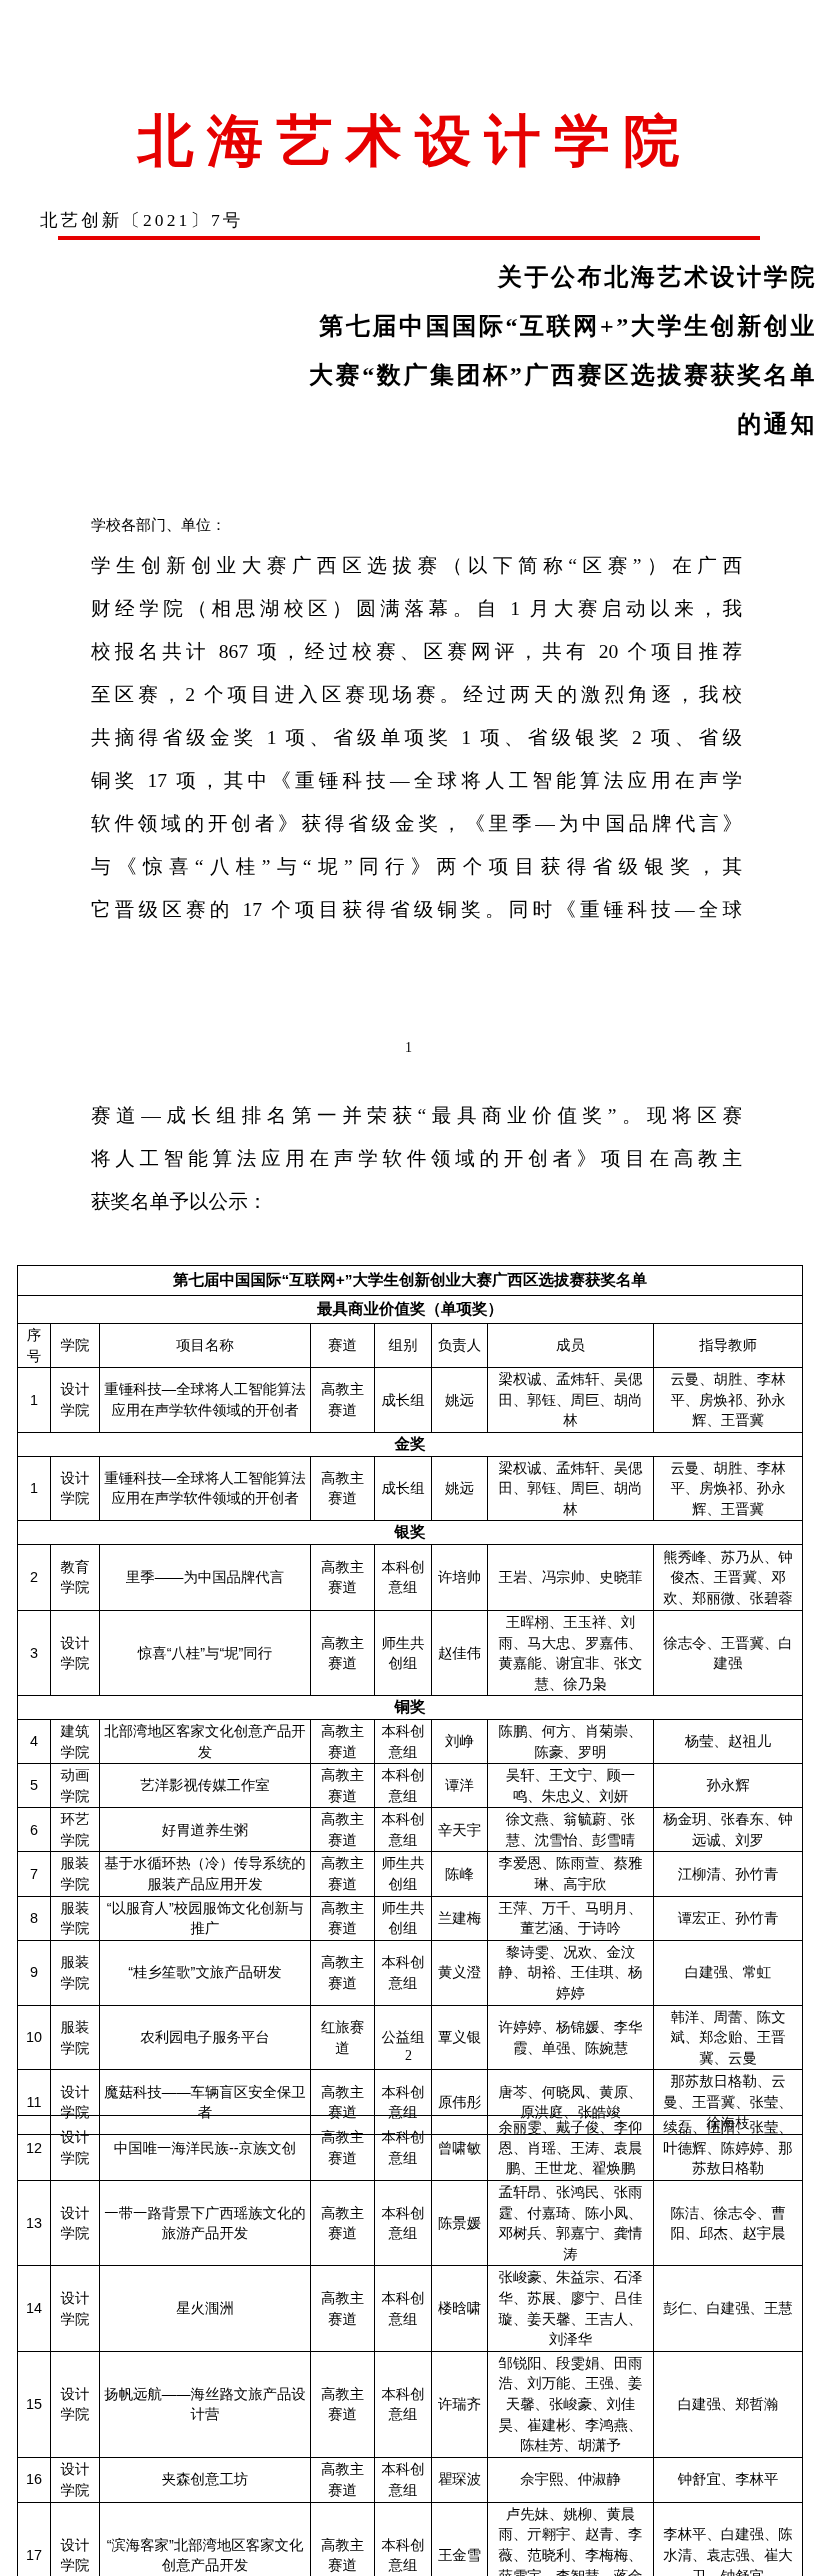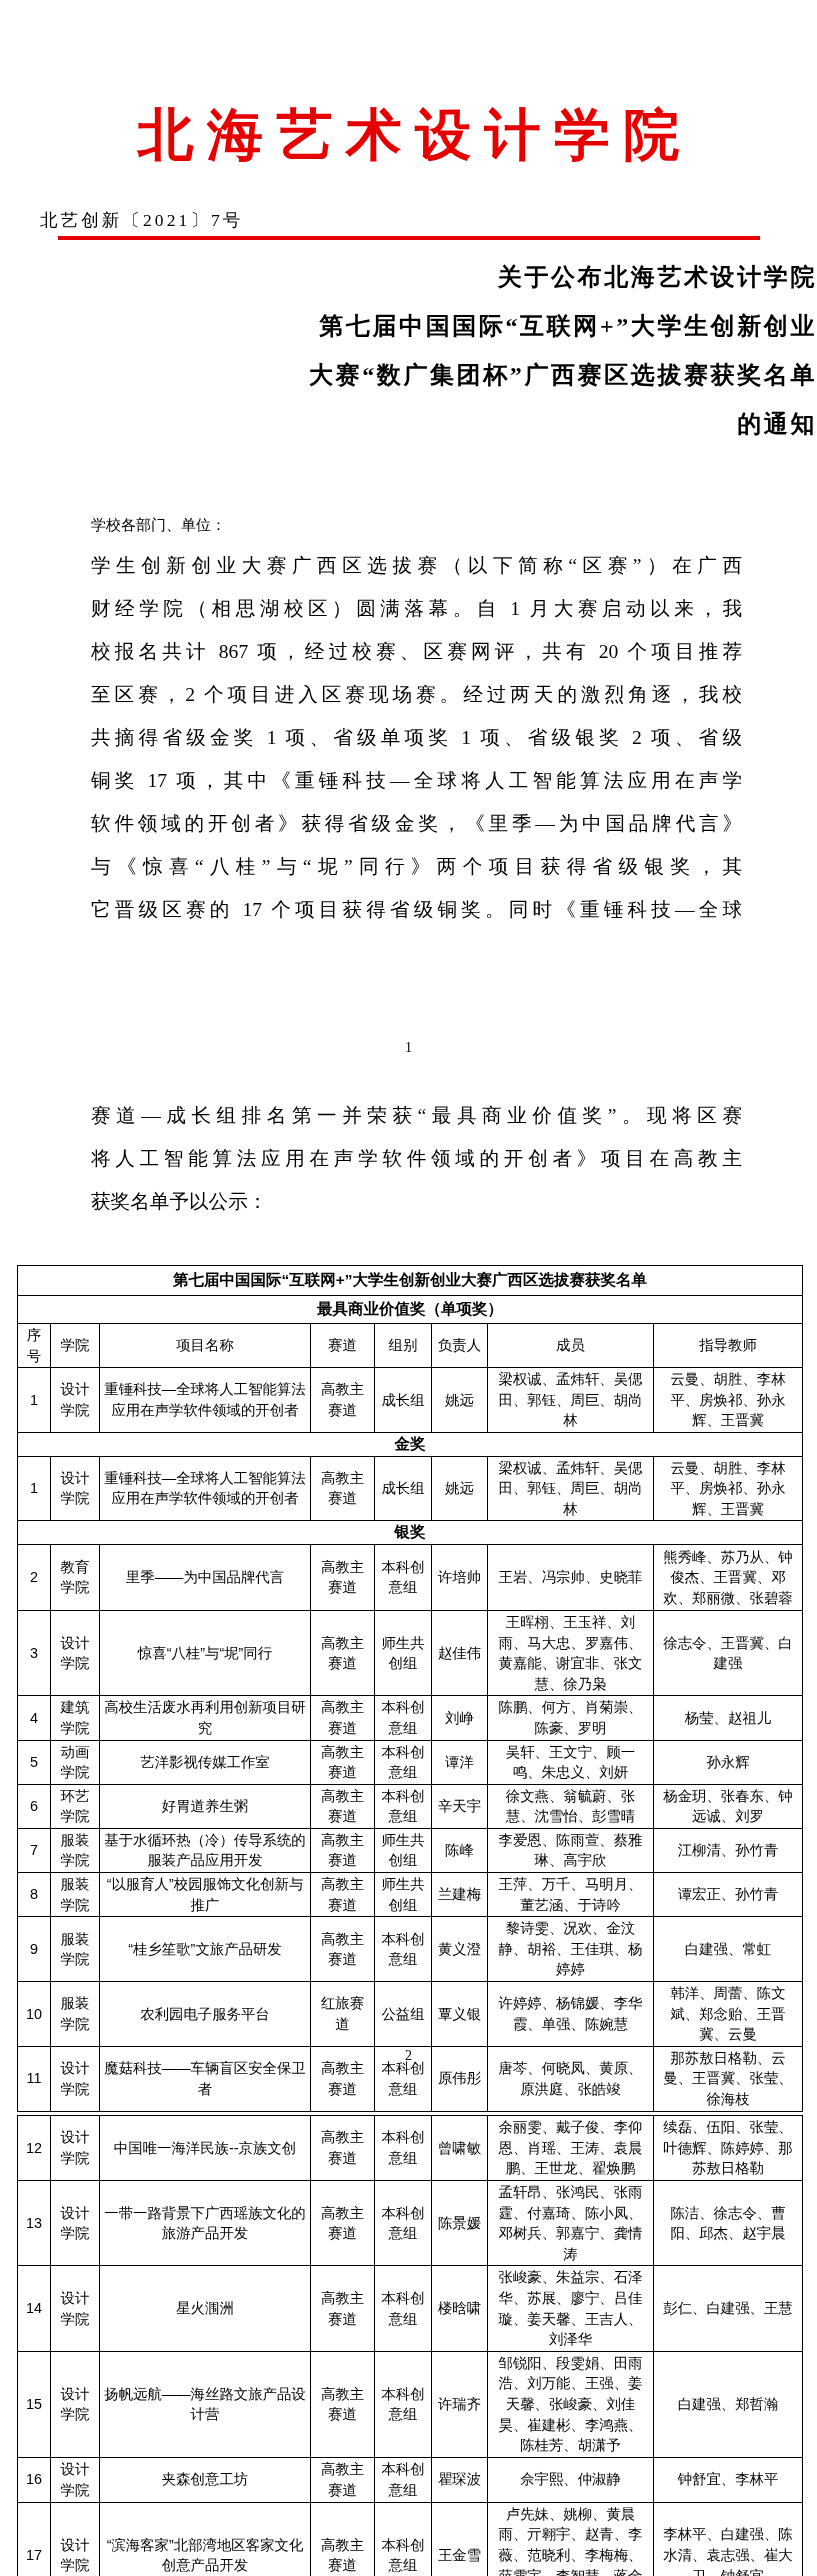--- a/index.html
+++ b/index.html
@@ -1,21 +1,21 @@
 <!DOCTYPE html>
 <html style="font-size:8.2px"><head>
 <meta charset="utf-8">
 <style>
   html,body { margin:0; padding:0; }
   body {
     width:817px; height:3188px; position:relative; background:#ffffff;
     font-family:"Liberation Serif","DejaVu Serif",serif; color:#000;
   }
   .school-name {
-    position:absolute; top:98px; left:0; width:100%; text-align:center;
+    position:absolute; top:104px; left:0; width:100%; text-align:center;
     font-size:56px; font-weight:bold; letter-spacing:13.4px; text-indent:13.4px;
     white-space:nowrap;
   }
   .doc-number {
     position:absolute; top:208px; left:0; width:100%; text-align:left;
     font-size:17.5px; letter-spacing:3.1px;margin-left:40px;
   }
   .red-line { position:absolute; top:236px; left:58px; width:702px; height:4.1px; }
   .title-block {
     position:absolute; top:253px; left:0; width:100%; text-align:right;
@@ -148,24 +148,27 @@
       <tr style="height: 64px;">
         <td>3</td>
         <td>设计学院</td>
         <td>惊喜“八桂”与“坭”同行</td>
         <td>高教主赛道</td>
         <td>师生共创组</td>
         <td>赵佳伟</td>
         <td>王晖栩、王玉祥、刘雨、马大忠、罗嘉伟、黄嘉能、谢宜非、张文慧、徐乃枭</td>
         <td>徐志令、王晋冀、白建强</td>
       </tr>
+      <tr style="height: 22px;">
+        <td colspan="8" class="t-section">铜奖</td>
+      </tr>
       <tr style="height: 44px;">
         <td>4</td>
         <td>建筑学院</td>
-        <td>高校生活废水再利用创新项目研究</td>
+        <td>北部湾地区客家文化创意产品开发</td>
         <td>高教主赛道</td>
         <td>本科创意组</td>
         <td>刘峥</td>
         <td>陈鹏、何方、肖菊崇、陈豪、罗明</td>
         <td>杨莹、赵祖儿</td>
       </tr>
       <tr style="height: 44px;">
         <td>5</td>
         <td>动画学院</td>
         <td>艺洋影视传媒工作室</td>

